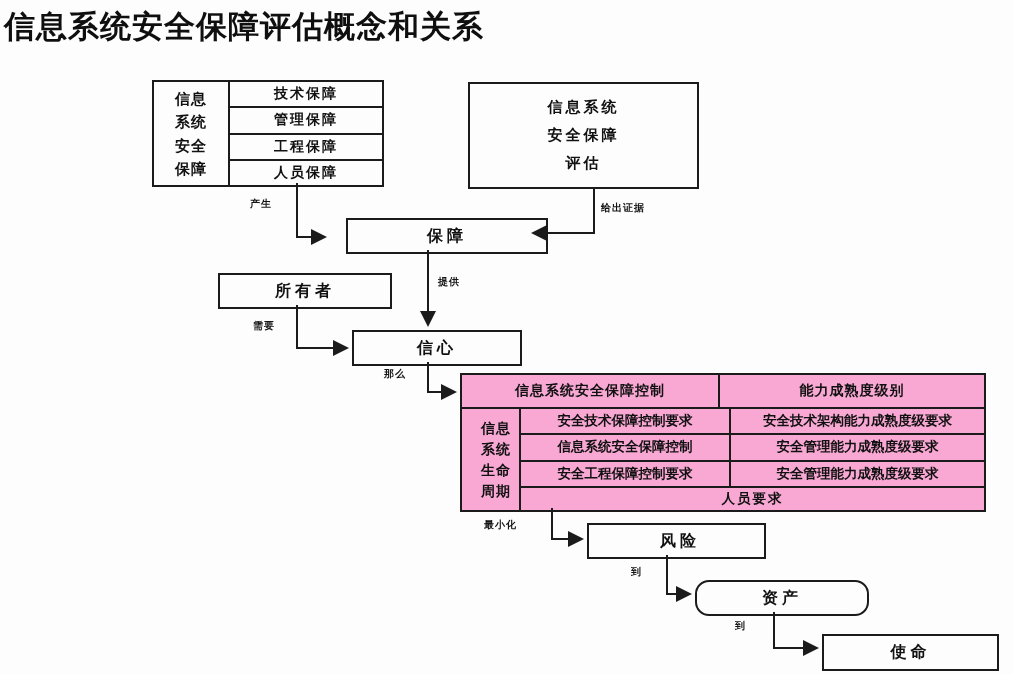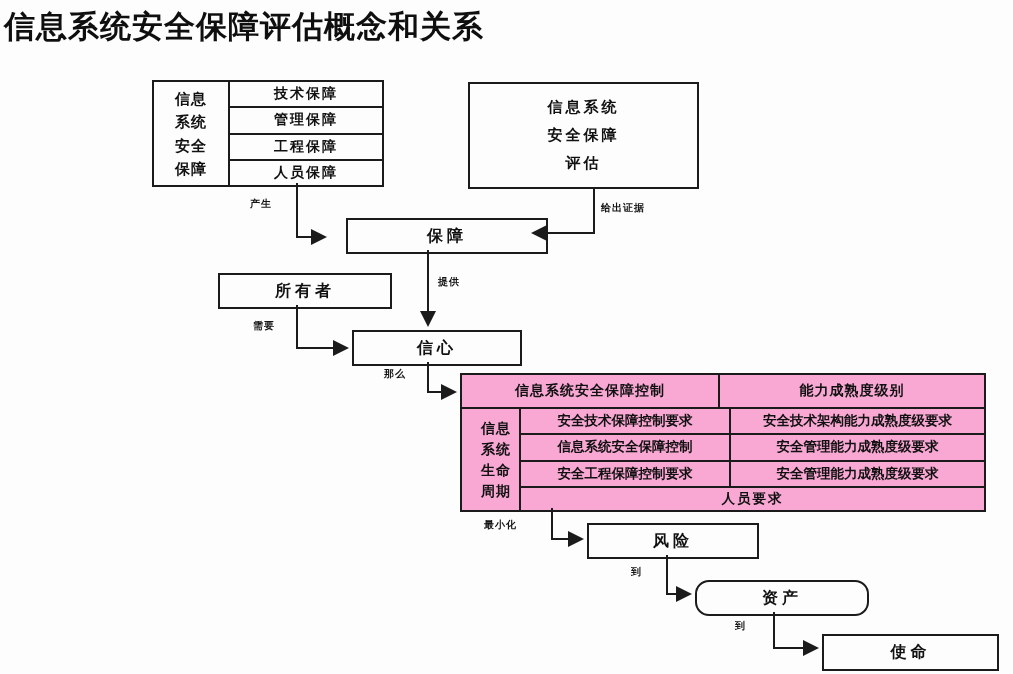--- a/index.html
+++ b/index.html
@@ -109,21 +109,21 @@
 
   <div class="ebox">
     <div>信息系统</div>
     <div>安全保障</div>
     <div>评估</div>
   </div>
 
   <div class="node" style="left:330px;top:218px;width:198px;height:32px;margin-left:16px;">保障</div>
   <div class="node" style="left:218px;top:273px;width:170px;height:32px;">所有者</div>
   <div class="node" style="left:352px;top:330px;width:166px;height:32px;">信心</div>
-  <div class="node" style="left:587px;top:523px;width:168px;height:32px;">风险</div>
+  <div class="node" style="left:587px;top:523px;width:168px;height:32px;padding-left:7px;">风险</div>
   <div class="node" style="left:695px;top:580px;width:170px;height:32px;border-radius:14px;">资产</div>
   <div class="node" style="left:822px;top:634px;width:173px;height:33px;">使命</div>
 
   <div class="ctable">
     <div class="head">
       <div class="h1">信息系统安全保障控制</div>
       <div class="h2">能力成熟度级别</div>
     </div>
     <div class="body">
       <div class="side">

